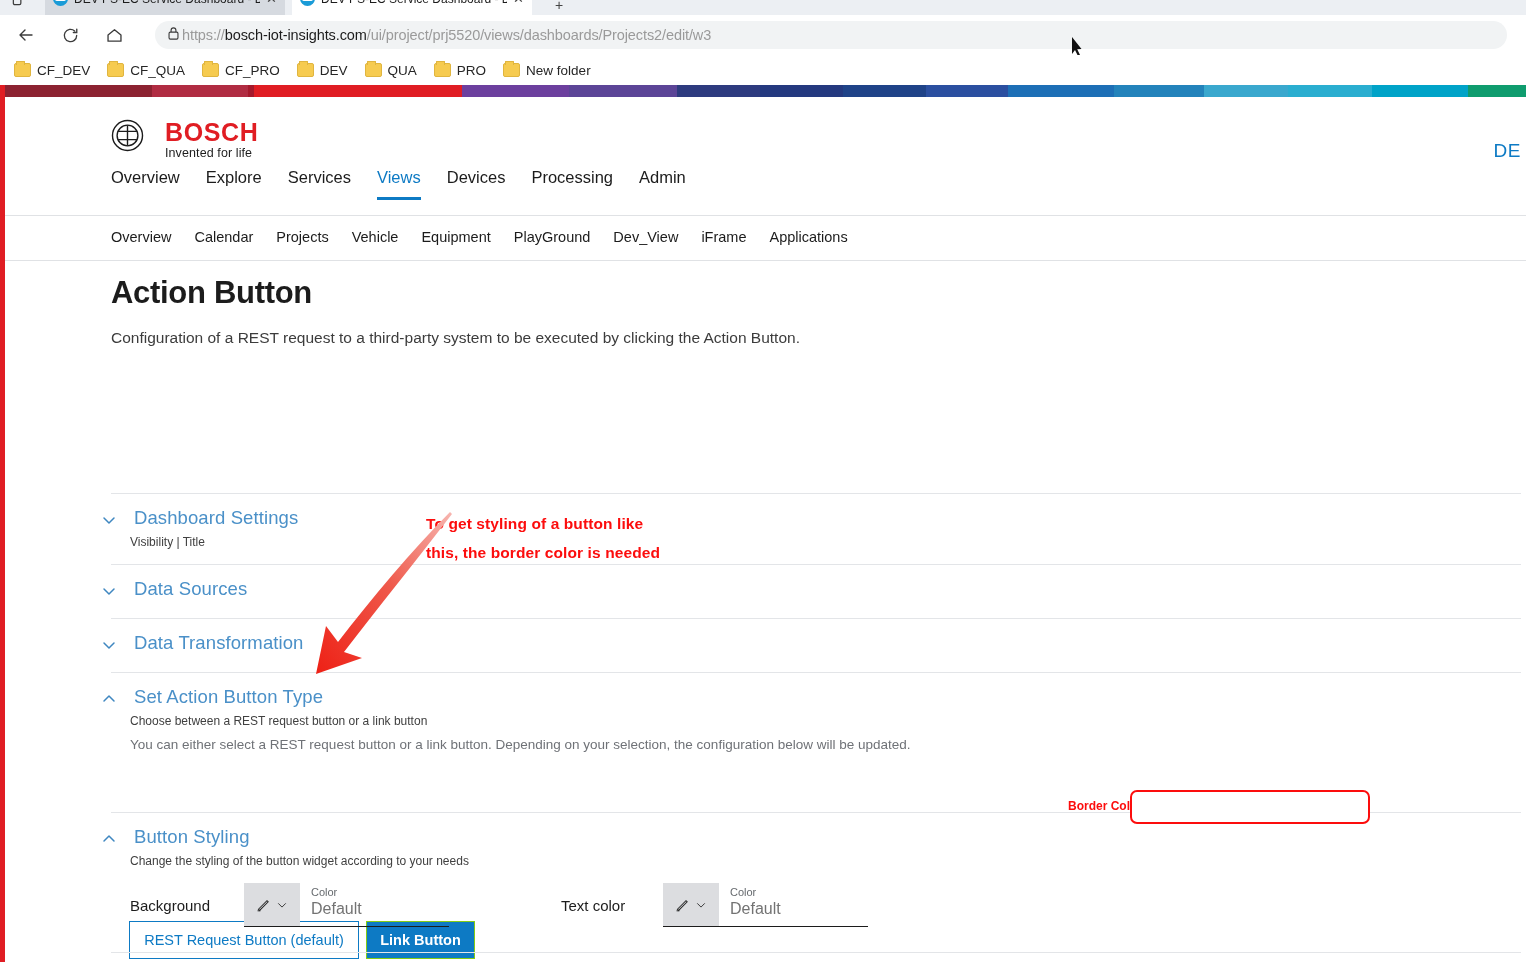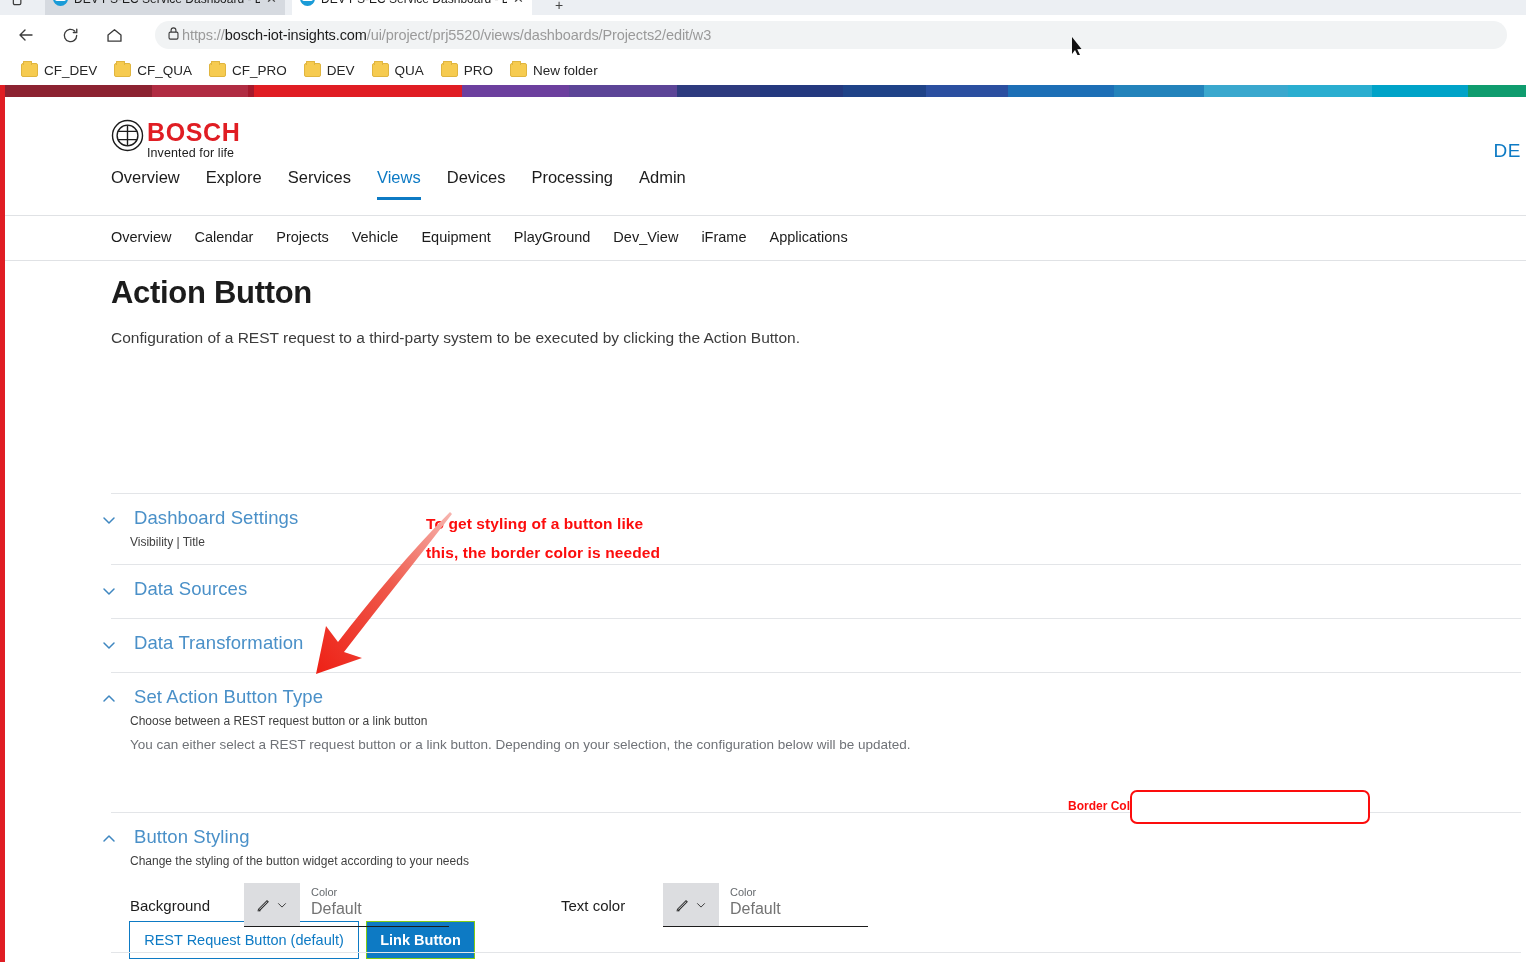--- a/index.html
+++ b/index.html
@@ -81,21 +81,21 @@
   }
   #url-text b { color: #1c1c1c; font-weight: 400; }
   #mouse-cursor {
     position: absolute; left: 1071px; top: 37px;
     width: 12px; height: 20px;
   }
 
   #bookmarks-bar {
     position: absolute; left: 0; top: 55px; width: 1526px; height: 30px;
     background: #ffffff;
-    display: flex; align-items: center; padding-left: 16px; gap: 4px;
+    display: flex; align-items: center; padding-left: 9px; gap: 4px;
   }
   .bookmark {
     display: flex; align-items: center; gap: 6px;
     padding: 3px 8px 3px 5px; border-radius: 4px;
     font-size: 13.5px; color: #262626; white-space: nowrap;
   }
   .folder-icon {
     width: 17px; height: 14px; flex: 0 0 17px;
     background: #f6cb50; border-radius: 2px;
     position: relative;
@@ -126,21 +126,21 @@
     position: absolute; left: 5px; top: 97px;
     width: 1521px; height: 865px;
     background: #ffffff; overflow: hidden;
   }
 
   #bosch-header {
     position: relative; height: 91px;
   }
   #bosch-logo-wrap {
     position: absolute; left: 106px; top: 22px;
-    display: flex; align-items: flex-start; gap: 3px;
+    display: flex; align-items: flex-start; gap: 21px;
   }
   #bosch-symbol { width: 33px; height: 33px; }
   #bosch-wordmark {
     color: #e01d23; font-weight: bold; font-size: 25px;
     letter-spacing: 0.6px; line-height: 26px;
     font-family: "Liberation Sans", sans-serif;
   }
   #bosch-slogan {
     color: #1c1c1c; font-size: 12.5px; margin-top: 1px;
     letter-spacing: 0.1px;

